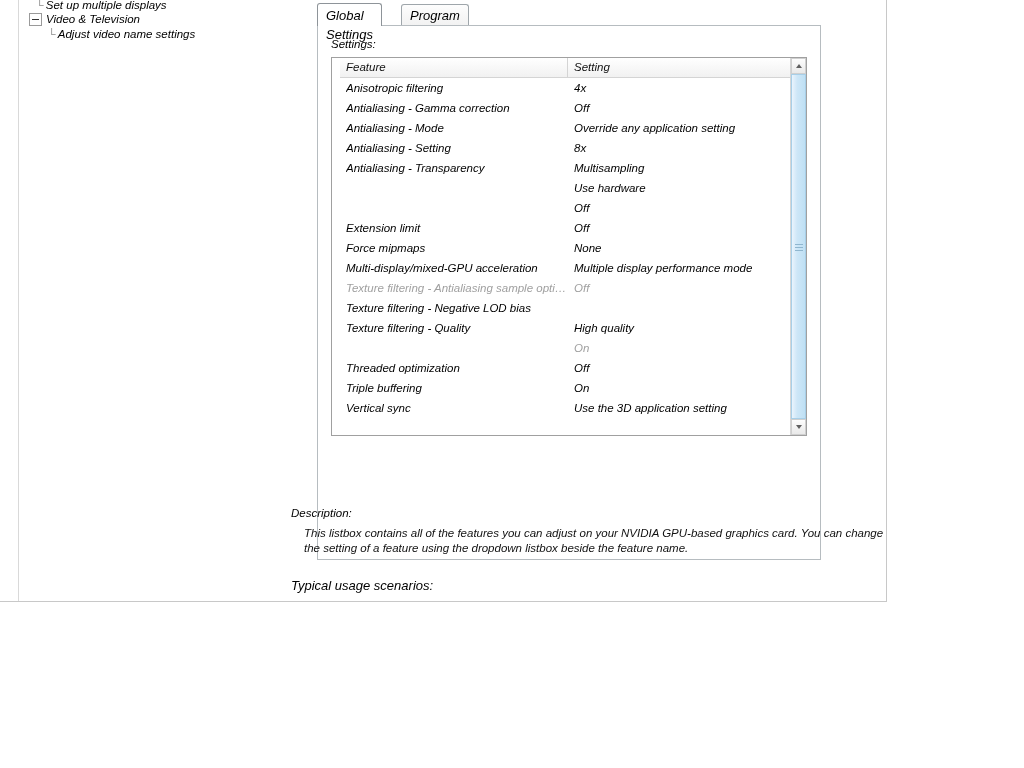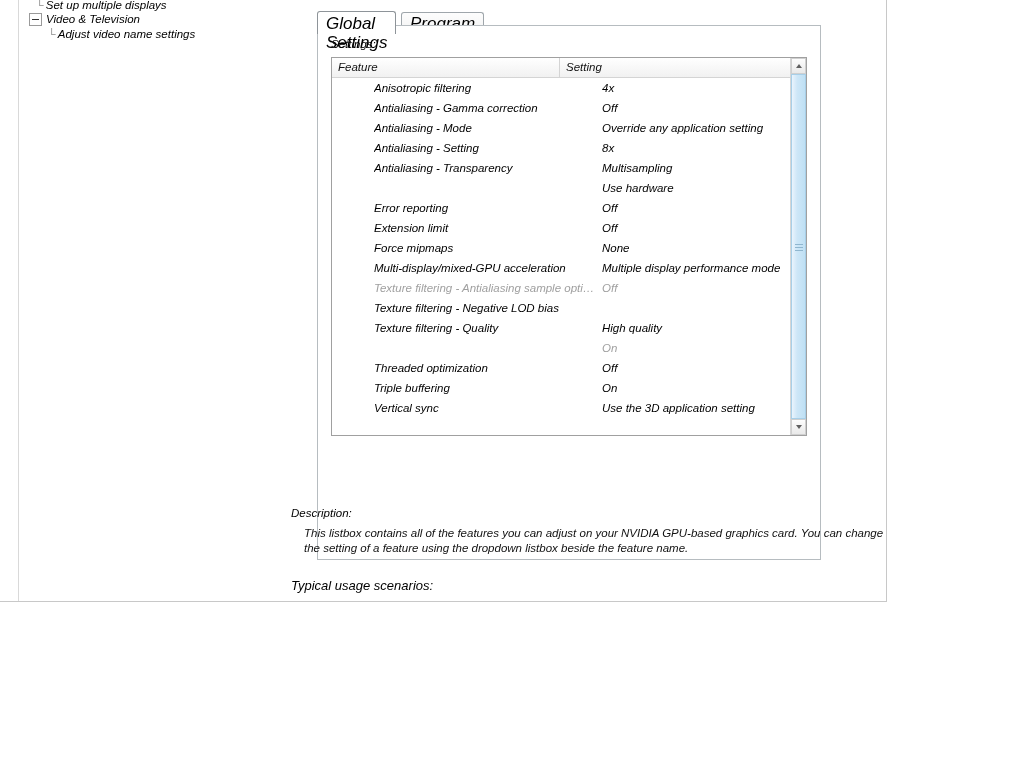--- a/index.html
+++ b/index.html
@@ -109,25 +109,24 @@
   }
   .tab {
     position: absolute;
     top: 0;
     height: 21px;
     box-sizing: border-box;
     border: 1px solid #9fa6ab;
     border-bottom: none;
     border-radius: 3px 3px 0 0;
     padding: 2px 8px 0 8px;
-    font-size: 17px;
+    font-size: 13px;
     line-height: 17px;
     color: #000;
     background: linear-gradient(to bottom,#fdfdfd 0%,#f2f2f2 100%);
-    margin-top: 8px;
   }
   .tab.active {
     background: #ffffff;
     top: -1px;
     height: 23px;
     z-index: 3;
     border-color: #8e9499;
     line-height: 19px;
   }
 
@@ -154,20 +153,21 @@
   .list-wrap {
     position: absolute;
     left: 13px;
     top: 31px;
     width: 476px;
     height: 379px;
     box-sizing: border-box;
     border: 1px solid #a0a0a0;
     background: #ffffff;
     overflow: hidden;
+    padding-left: 8px;
   }
   .list-header {
     position: relative;
     height: 19px;
     background: linear-gradient(to bottom,#ffffff 0%,#f1f1f1 100%);
     border-bottom: 1px solid #d4d4d4;
   }
   .hcell {
     position: absolute;
     top: 0;
@@ -183,21 +183,20 @@
 
   .list-body {
     position: relative;
     height: 358px;
   }
   .row {
     position: relative;
     height: 20px;
     line-height: 20px;
     font-size: 11.5px;
-    margin-left: 36px;
   }
   .cell-f {
     position: absolute;
     left: 6px;
     width: 224px;
     white-space: nowrap;
     overflow: hidden;
     text-overflow: ellipsis;
   }
   .cell-s {
@@ -350,21 +349,20 @@
                 <div class="cell-s">8x</div>
               </div>
               <div class="row">
                 <div class="cell-f">Antialiasing - Transparency</div>
                 <div class="cell-s">Multisampling</div>
               </div>
               <div class="row">
                 <div class="cell-s">Use hardware</div>
               </div>
               <div class="row">
-                <div class="cell-f">Error reporting</div>
                 <div class="cell-s">Off</div>
               </div>
               <div class="row">
                 <div class="cell-f">Extension limit</div>
                 <div class="cell-s">Off</div>
               </div>
               <div class="row">
                 <div class="cell-f">Force mipmaps</div>
                 <div class="cell-s">None</div>
               </div>

